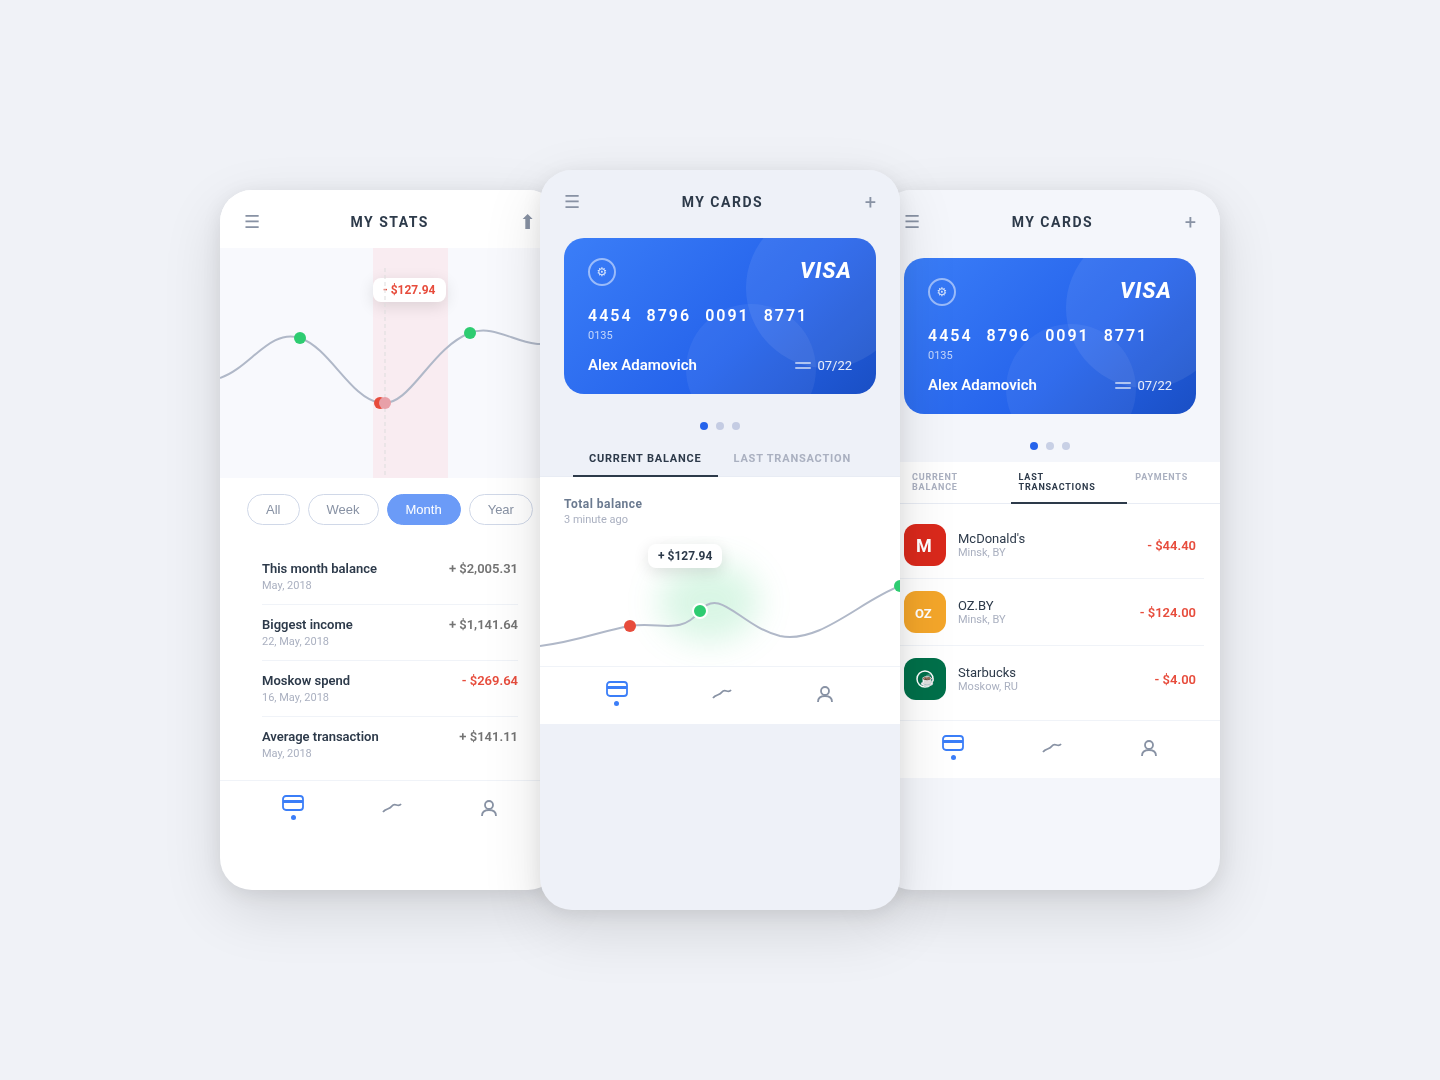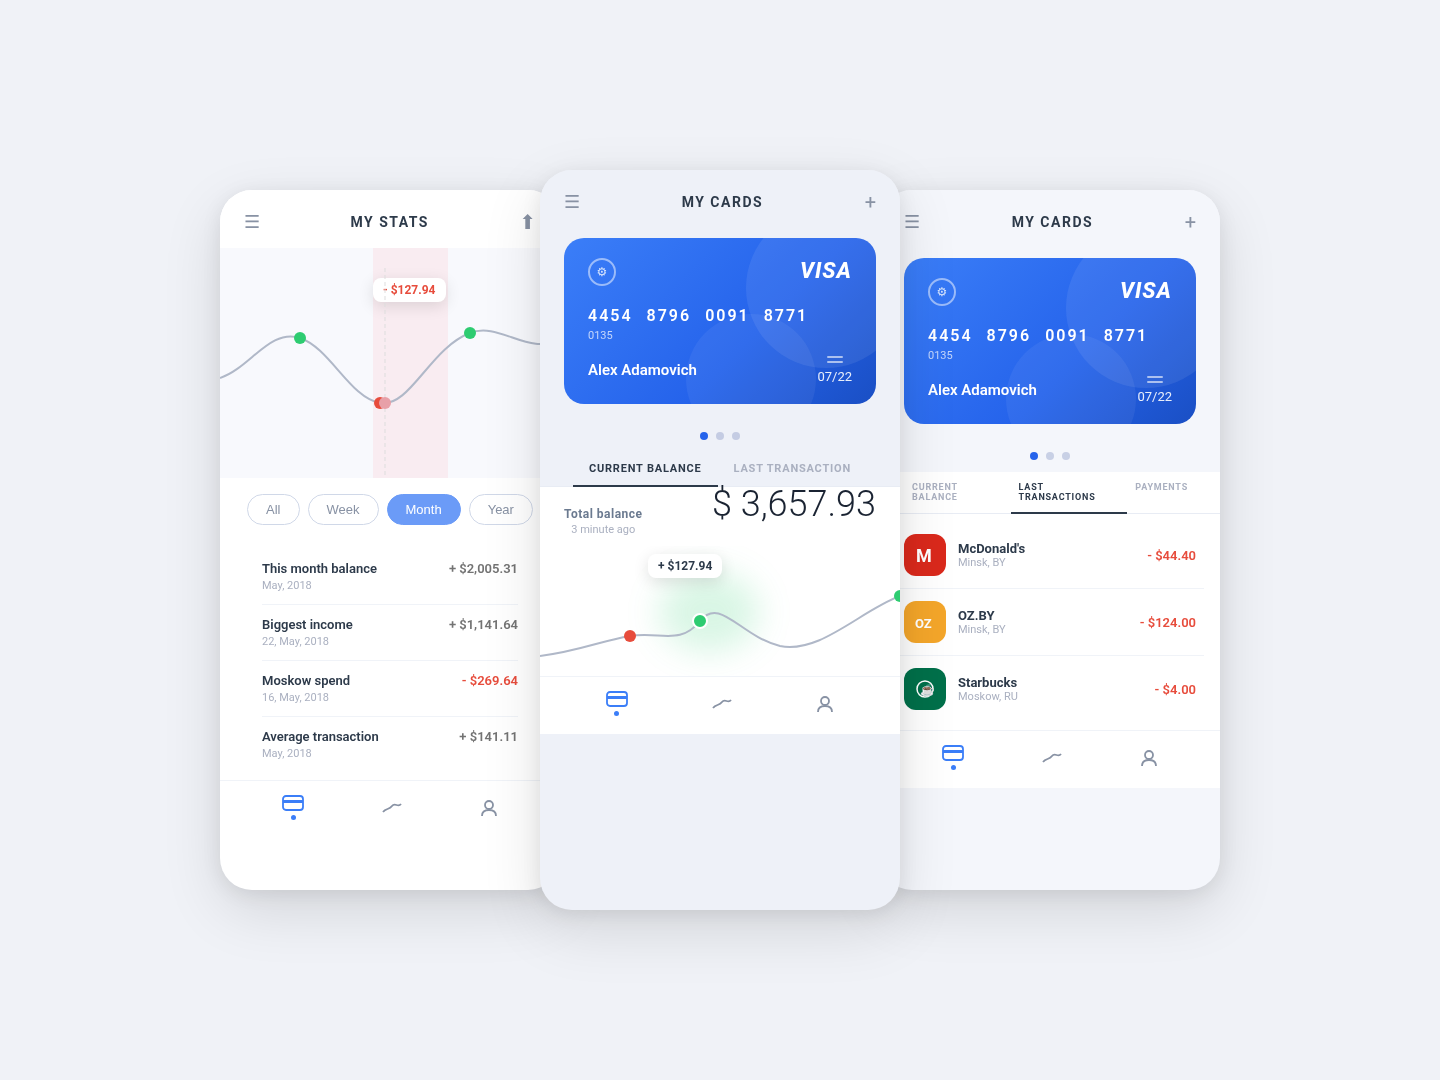--- a/index.html
+++ b/index.html
@@ -160,21 +160,20 @@
       align-items: center;
     }
     .card-name {
       font-size: 15px;
       font-weight: 600;
     }
     .card-expiry-group {
       display: flex;
       align-items: center;
       gap: 6px;
-      flex-direction: column;
     }
     .card-expiry-lines {
       display: flex; flex-direction: column; gap: 3px;
     }
     .card-expiry-lines span {
       display: block;
       width: 16px; height: 2px;
       background: rgba(255,255,255,0.6);
       border-radius: 1px;
     }
@@ -229,21 +228,20 @@
     .balance-label {
       font-size: 12px;
       font-weight: 700;
       letter-spacing: 0.5px;
       color: #6b7a90;
       margin-bottom: 2px;
     }
     .balance-time {
       font-size: 11px;
       color: #aab0c0;
-      text-align: center;
     }
     .balance-amount {
       font-size: 36px;
       font-weight: 300;
       color: #1a2332;
       text-align: right;
       margin-top: -24px;
     }
 
     
@@ -356,21 +354,21 @@
       border-radius: 12px;
       display: flex; align-items: center; justify-content: center;
       font-size: 20px;
       flex-shrink: 0;
     }
     .logo-mcdonalds { background: #da291c; }
     .logo-oz { background: #f4a62a; }
     .logo-istore { background: #1a1a1a; }
     .logo-starbucks { background: #00704a; }
     .merchant-info { flex: 1; }
-    .merchant-name { font-size: 13px; font-weight: 700; color: #2d3a4a; }
+    .merchant-name { font-size: 13px; font-weight: 400; color: #2d3a4a; }
     .merchant-location { font-size: 11px; color: #aab0c0; }
     .transaction-amount { font-size: 13px; font-weight: 600; color: #e74c3c; }
 
     
     svg { overflow: visible; }
 
     
     .chart-tooltip {
       position: absolute;
       background: #fff;
@@ -541,21 +539,20 @@
       <div class="tab-item active">CURRENT BALANCE</div>
       <div class="tab-item">LAST TRANSACTION</div>
     </div>
 
     <div class="balance-section">
       <div style="display:flex; justify-content:space-between; align-items:flex-start;">
         <div>
           <div class="balance-label">Total balance</div>
           <div class="balance-time">3 minute ago</div>
         </div>
-        <div class="balance-amount">$ 3,657.93</div>
       </div>
     </div>
 
     <div class="chart-area">
 
       <div style="position:absolute; left:33%; top:20%; width:100px; height:80px; background:rgba(46,204,113,0.18); border-radius:50%; filter:blur(16px); z-index:0;"></div>
 
       <div class="chart-tooltip" style="left:30%; top:8px; color:#2d3a4a;">+ $127.94</div>
       <svg width="100%" height="120" viewBox="0 0 360 120" preserveAspectRatio="none" style="position:absolute;bottom:0;left:0;">
         <path d="M0,100 C40,95 60,85 90,80 C120,75 140,90 160,65 C180,40 200,80 240,90 C280,98 320,55 360,40" fill="none" stroke="#b0b8c8" stroke-width="2"></path>

